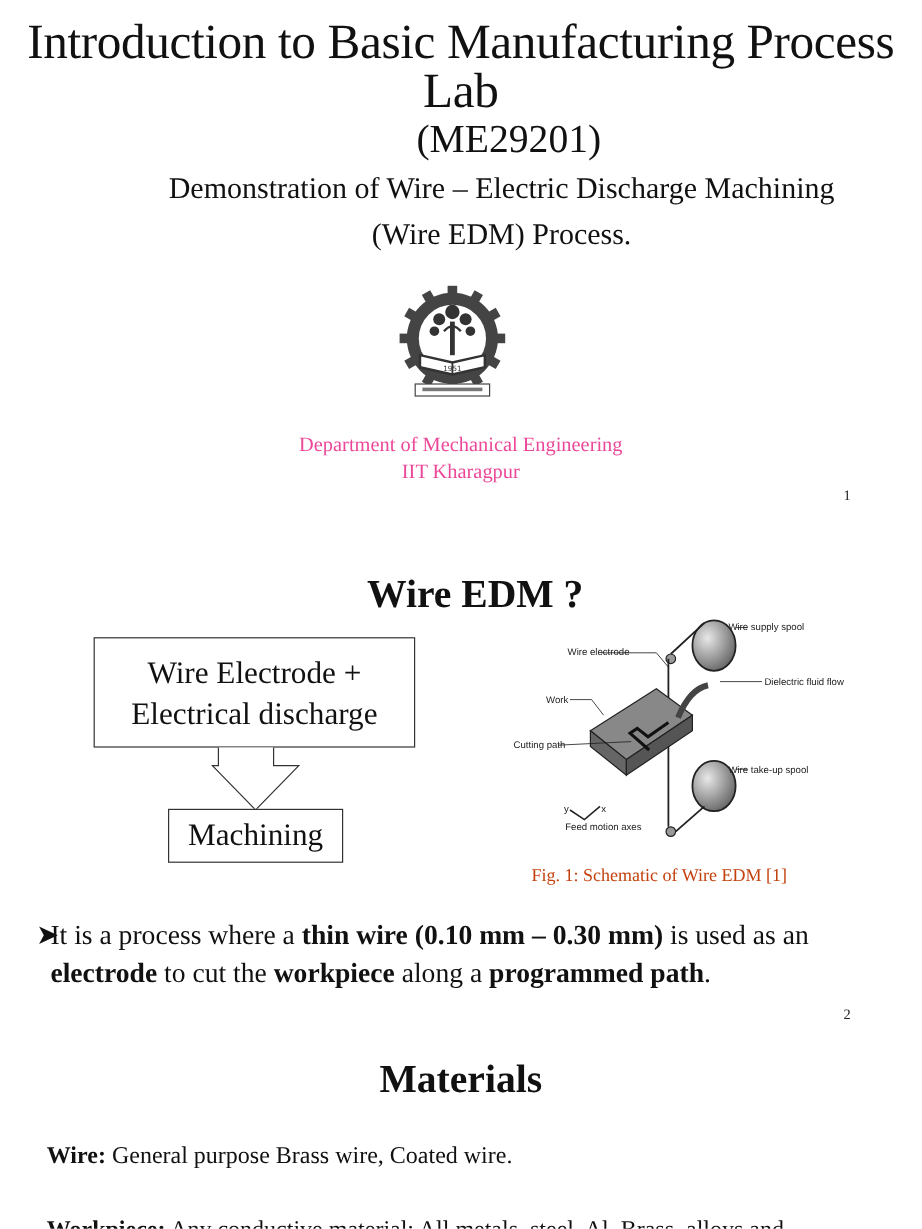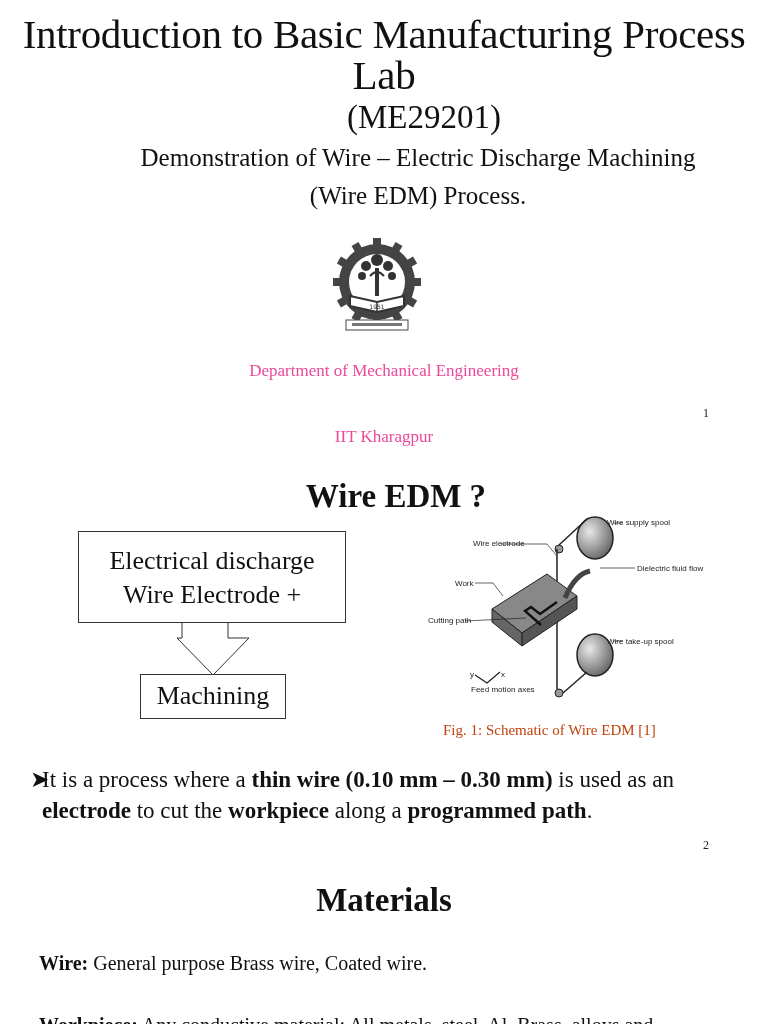--- a/index.html
+++ b/index.html
@@ -61,30 +61,30 @@
 
     <path d="M18 58 L45 64 L72 58 L72 68 L45 74 L18 68 Z" fill="#fff" stroke="#333" stroke-width="2"></path>
     <line x1="45" y1="64" x2="45" y2="74" stroke="#333" stroke-width="1.5"></line>
     <text x="45" y="71" text-anchor="middle" font-size="6" font-family="DejaVu Sans, sans-serif" fill="#333">1951</text>
 
     <rect x="14" y="82" width="62" height="10" fill="#fff" stroke="#444" stroke-width="1"></rect>
     <rect x="20" y="85" width="50" height="3" fill="#777"></rect>
   </svg>
 
   <div class="abs center t-dept" style="top:360px;">Department of Mechanical Engineering</div>
-  <div class="abs center t-dept" style="top:382px;margin-top:44px;">IIT Kharagpur</div>
+  <div class="abs center t-dept" style="top:382px;">IIT Kharagpur</div>
   <div class="abs pg" style="left:703px; top:406px;">1</div>
 </div>
 
 <div>
   <div class="abs center h2" style="top:476px;padding-left:12px;">Wire EDM ?</div>
 
   <div class="abs box" style="left:78px; top:531px; width:268px; height:92px; padding-top:12px; box-sizing:border-box;">
+    <div>Wire Electrode +</div>
     <div>Electrical discharge</div>
-    <div>Wire Electrode +</div>
   </div>
   <svg class="abs" style="left:170px; top:622px;" width="90" height="56" viewBox="0 0 90 56">
     <path d="M12 1 L12 16 L7 16 L43 53 L79 16 L58 16 L58 1" fill="#fff" stroke="#333" stroke-width="1"></path>
   </svg>
   <div class="abs box" style="left:140px; top:674px; width:144px; height:43px; line-height:41px;">Machining</div>
 
   <svg class="abs" style="left:415px; top:508px;" width="292" height="198" viewBox="0 0 292 198">
     <defs>
       <radialGradient id="spoolg" cx="0.35" cy="0.35" r="0.8">
         <stop offset="0" stop-color="#e8e8e8"></stop>

